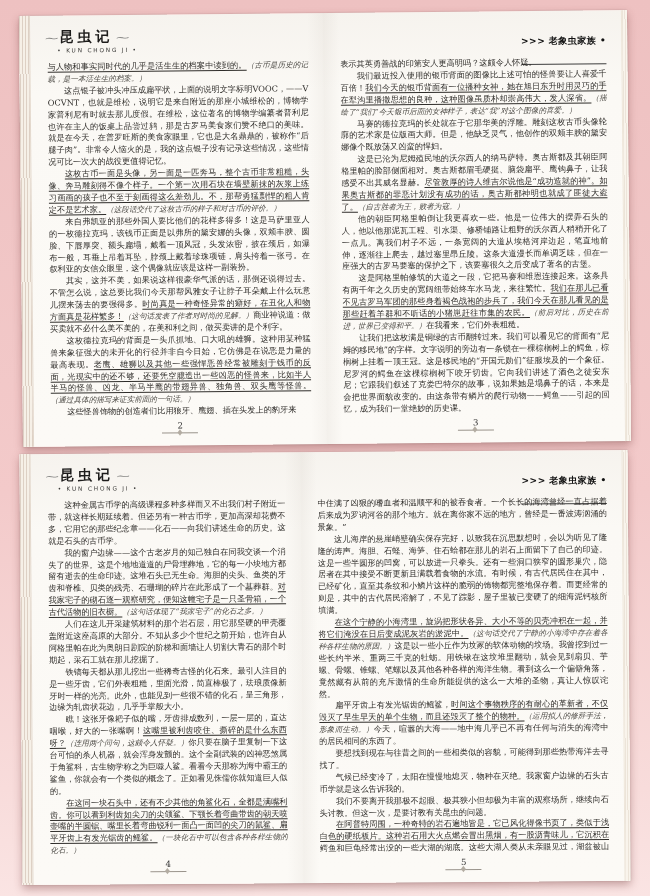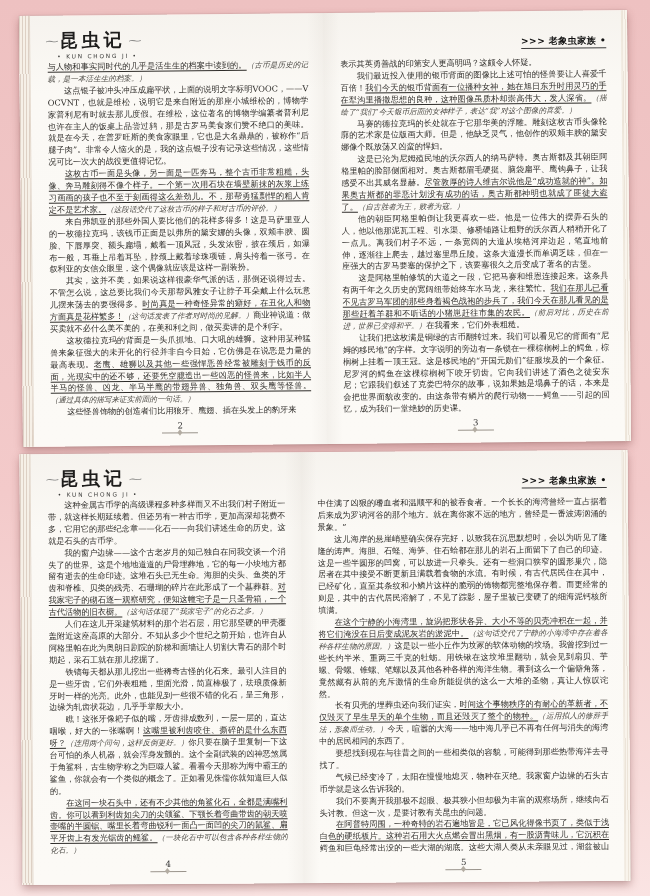--- a/index.html
+++ b/index.html
@@ -27,27 +27,27 @@
     background:repeating-linear-gradient(90deg,#ece4d9 0 1px,#f9f4ec 1px 2.5px);
     border-left:1px solid #eee6da;
   }
   .page{flex:1 1 auto;position:relative;box-sizing:border-box;padding:13px 15px 6px 17px;}
   .page-left{background:linear-gradient(270deg,rgba(90,70,50,.045) 0,rgba(0,0,0,0) 16px);}
   .page-right{background:linear-gradient(90deg,rgba(90,70,50,.055) 0,rgba(0,0,0,0) 16px);}
   .page-hdr{height:33px;box-sizing:border-box;}
   
   .t-row{display:flex;align-items:center;gap:5px;}
   .orn{color:#8a8a88;font-size:10px;display:inline-block;transform:scaleX(1.9);letter-spacing:-1px;}
-  .b-title{font-size:18px;font-weight:bold;letter-spacing:4px;color:#1d1c1b;font-family:"DejaVu Sans","Liberation Sans",sans-serif;text-align:right;}
+  .b-title{font-size:14px;font-weight:bold;letter-spacing:4px;color:#1d1c1b;font-family:"DejaVu Sans","Liberation Sans",sans-serif;text-align:right;}
   .p-row{font-size:5.8px;letter-spacing:1.8px;color:#3a3a38;margin:1px 0 0 10px;font-family:"DejaVu Sans","Liberation Sans",sans-serif;}
   
   .hdr-right{text-align:right;padding-top:5px;}
   .chapter{
     font-size:9px;font-weight:bold;color:#121212;letter-spacing:.5px;
-    border-bottom:1px solid #3c3c3c;padding-bottom:2px;
+    border-bottom:1px solid #3c3c3c;padding-bottom:18px;
     font-family:"DejaVu Sans","Liberation Sans",sans-serif;
   }
   
   .body-text{height:354px;overflow:hidden;text-align:justify;color:#2f2d2a;}
   .para{margin:0;font-size:8.2px;line-height:11.9px;text-indent:2em;word-break:break-all;}
   .para.no-ind{text-indent:0;}
   .seg-u{text-decoration:underline;text-decoration-thickness:.8px;text-underline-offset:1.8px;}
   .seg-a{font-style:italic;font-size:7.6px;color:#4c4a45;}
   
   .pg-footer{position:absolute;left:0;right:0;bottom:7px;text-align:center;}
@@ -123,38 +123,38 @@
           <span class="b-title">昆虫记</span>
           <span class="orn">~</span>
         </div>
         <div class="p-row">•  KUN CHONG JI  •</div>
       </header>
       <div class="body-text">
           <p class="para"><span class="seg-n">这种金属古币学的高级课程多种多样而又不出我们村子附近一带，就这样长期延续着。但还另有一种古币学，更加高深却花费不多，它用它的那些纪念章——化石——向我们讲述生命的历史。这就是石头的古币学。</span></p>
           <p class="para"><span class="seg-n">我的窗户边缘——这个古老岁月的知己独自在同我交谈一个消失了的世界。这是个地地道道的尸骨埋葬地，它的每一小块地方都留有逝去的生命印迹。这堆石头已无生命。海胆的尖头、鱼类的牙齿和脊椎、贝类的残壳、石珊瑚的碎片在此形成了一个墓葬群。</span><span class="seg-u">对我家宅子的砌石逐一观察研究，便知这幢宅子是一只圣骨箱，一个古代活物的旧衣橱。</span><span class="seg-a">（这句话体现了“我家宅子”的化石之多。）</span></p>
           <p class="para"><span class="seg-n">人们在这儿开采建筑材料的那个岩石层，用它那坚硬的甲壳覆盖附近这座高原的大部分。不知从多少个世纪之前开始，也许自从阿格里帕在此为奥朗日剧院的阶梯和面墙让人切割大青石的那个时期起，采石工就在那儿挖掘了。</span></p>
           <p class="para"><span class="seg-n">铁镐每天都从那儿挖出一些稀奇古怪的化石来。最引人注目的是一些牙齿，它们外表粗糙，里面光滑，简直棒极了，珐琅质像新牙时一样的光亮。此外，也能见到一些很不错的化石，呈三角形，边缘为轧齿状花边，几乎手掌般大小。</span></p>
-          <p class="para"><span class="seg-n">瞧！这张牙像耙子似的嘴，牙齿排成数列，一层一层的，直达咽喉，好大的一张嘴啊！</span><span class="seg-u">这嘴里被利齿咬住、撕碎的是什么东西呀？</span><span class="seg-a">（连用两个问句，这样反倒更好。）</span><span class="seg-n">你只要在脑子里复制一下这台可怕的杀人机器，就会浑身发颤的。这个全副武装的凶神恶煞属于角鲨科，古生物学称之为巨噬人鲨。看看今天那称为海中霸王的鲨鱼，你就会有一个类似的概念了。正如看见侏儒你就知道巨人似的。</span></p>
+          <p class="para"><span class="seg-n">瞧！这张牙像耙子似的嘴，牙齿排成数列，一层一层的，直达咽喉，好大的一张嘴啊！</span><span class="seg-u">这嘴里被利齿咬住、撕碎的是什么东西呀？</span><span class="seg-a">（连用两个问句，这颇令人怀疑。）</span><span class="seg-n">你只要在脑子里复制一下这台可怕的杀人机器，就会浑身发颤的。这个全副武装的凶神恶煞属于角鲨科，古生物学称之为巨噬人鲨。看看今天那称为海中霸王的鲨鱼，你就会有一个类似的概念了。正如看见侏儒你就知道巨人似的。</span></p>
           <p class="para"><span class="seg-u">在这同一块石头中，还有不少其他的角鲨化石，全都是满嘴利齿。你可以看到利齿如尖刀的尖颌鲨、下颚长着弯曲带齿的朝天喷壶嘴的半圆锯、嘴里长着弯曲锐利一面凸一面凹的尖刀的鼠鲨、扁平牙齿上有发光锯齿的鳐鲨。</span><span class="seg-a">（一块化石中可以包含各种各样生物的化石。）</span></p>
         </div>
       <footer class="pg-footer">
         <div class="pg-num">4</div>
         <div class="pg-orn"></div>
       </footer>
     </section>
 
     <section class="page page-right">
       <header class="page-hdr hdr-right">
         <span class="chapter">&gt;&gt;&gt; 老象虫家族 •</span>
       </header>
       <div class="body-text">
           <p class="para no-ind"><span class="seg-n">中住满了凶狠的嗜血者和温顺平和的被吞食者。一个长长的海湾曾经一直占据着后来成为罗讷河谷的那个地方。就在离你家不远的地方，曾经是一番波涛汹涌的景象。”</span></p>
           <p class="para"><span class="seg-n">这儿海岸的悬崖峭壁确实保存完好，以致我在沉思默想时，会以为听见了隆隆的涛声。海胆、石蛏、海笋、住石蛤都在那儿的岩石上面留下了自己的印迹。这是一些半圆形的凹窝，可以放进一只拳头。还有一些洞口狭窄的圆形巢穴，隐居者在其中接受不断更新且满载着食物的水流。有时候，有古代居民住在其中，已经矿化，直至其条纹和小鳞片这样的脆弱的饰物都完整地保存着。而更经常的则是，其中的古代居民溶解了，不见了踪影，屋子里被已变硬了的细海泥钙核所填满。</span></p>
           <p class="para"><span class="seg-u">在这个宁静的小海湾里，旋涡把形状各异、大小不等的贝壳冲积在一起，并将它们淹没在日后变成泥灰岩的淤泥中。</span><span class="seg-a">（这句话交代了宁静的小海湾中存在着各种各样生物的原因。）</span><span class="seg-n">这是以一些小丘作为坟冢的软体动物的坟场。我曾挖到过一些长约半米、重两三千克的牡蛎。用铁锹在这坟堆里翻动，就会见到扇贝、芋螺、骨螺、锥螺、笔螺以及其他各种各样的海洋生物。看到这么一个偏僻角落，竟然藏有从前的充斥激情的生命所能提供的这么一大堆的圣物，真让人惊叹诧然。</span></p>
-          <p class="para"><span class="seg-n">长有贝壳的埋葬虫还向我们证实，</span><span class="seg-u">时间这个事物秩序的有耐心的革新者，不仅毁灭了早生早夭的单个生物，而且还毁灭了整个的物种。</span><span class="seg-a">（运用拟人的修辞手法，形象而生动。）</span><span class="seg-n">今天，喧嚣的大海——地中海几乎已不再有任何与消失的海湾中的居民相同的东西了。</span></p>
+          <p class="para"><span class="seg-n">扁平牙齿上有发光锯齿的鳐鲨，</span><span class="seg-u">时间这个事物秩序的有耐心的革新者，不仅毁灭了早生早夭的单个生物，而且还毁灭了整个的物种。</span><span class="seg-a">（运用拟人的修辞手法，形象而生动。）</span><span class="seg-n">今天，喧嚣的大海——地中海几乎已不再有任何与消失的海湾中的居民相同的东西了。</span></p>
           <p class="para"><span class="seg-n">要想找到现在与往昔之间的一些相类似的容貌，可能得到那些热带海洋去寻找了。</span></p>
           <p class="para"><span class="seg-n">气候已经变冷了，太阳在慢慢地熄灭，物种在灭绝。我家窗户边缘的石头古币学就是这么告诉我的。</span></p>
           <p class="para"><span class="seg-n">我们不要离开我那极不起眼、极其狭小但却极为丰富的观察场所，继续向石头讨教。但这一次，是要讨教有关昆虫的问题。</span></p>
           <p class="para"><span class="seg-u">在阿普特周围，一种奇特的岩石遍地皆是，它已风化得像书页了，类似于浅白色的硬纸板片。这种岩石用大火点燃会冒出黑烟，有一股沥青味儿，它沉积在鳄鱼和巨龟经常出没的一些大湖的湖底。这些大湖人类从未亲眼见过，湖盆被山脊所替代，湖泥平静地沉积成一层层的薄地层，变成了又大又硬的页岩。</span></p>
         </div>
       <footer class="pg-footer">
         <div class="pg-num">5</div>
         <div class="pg-orn"></div>
       </footer>
     </section>

